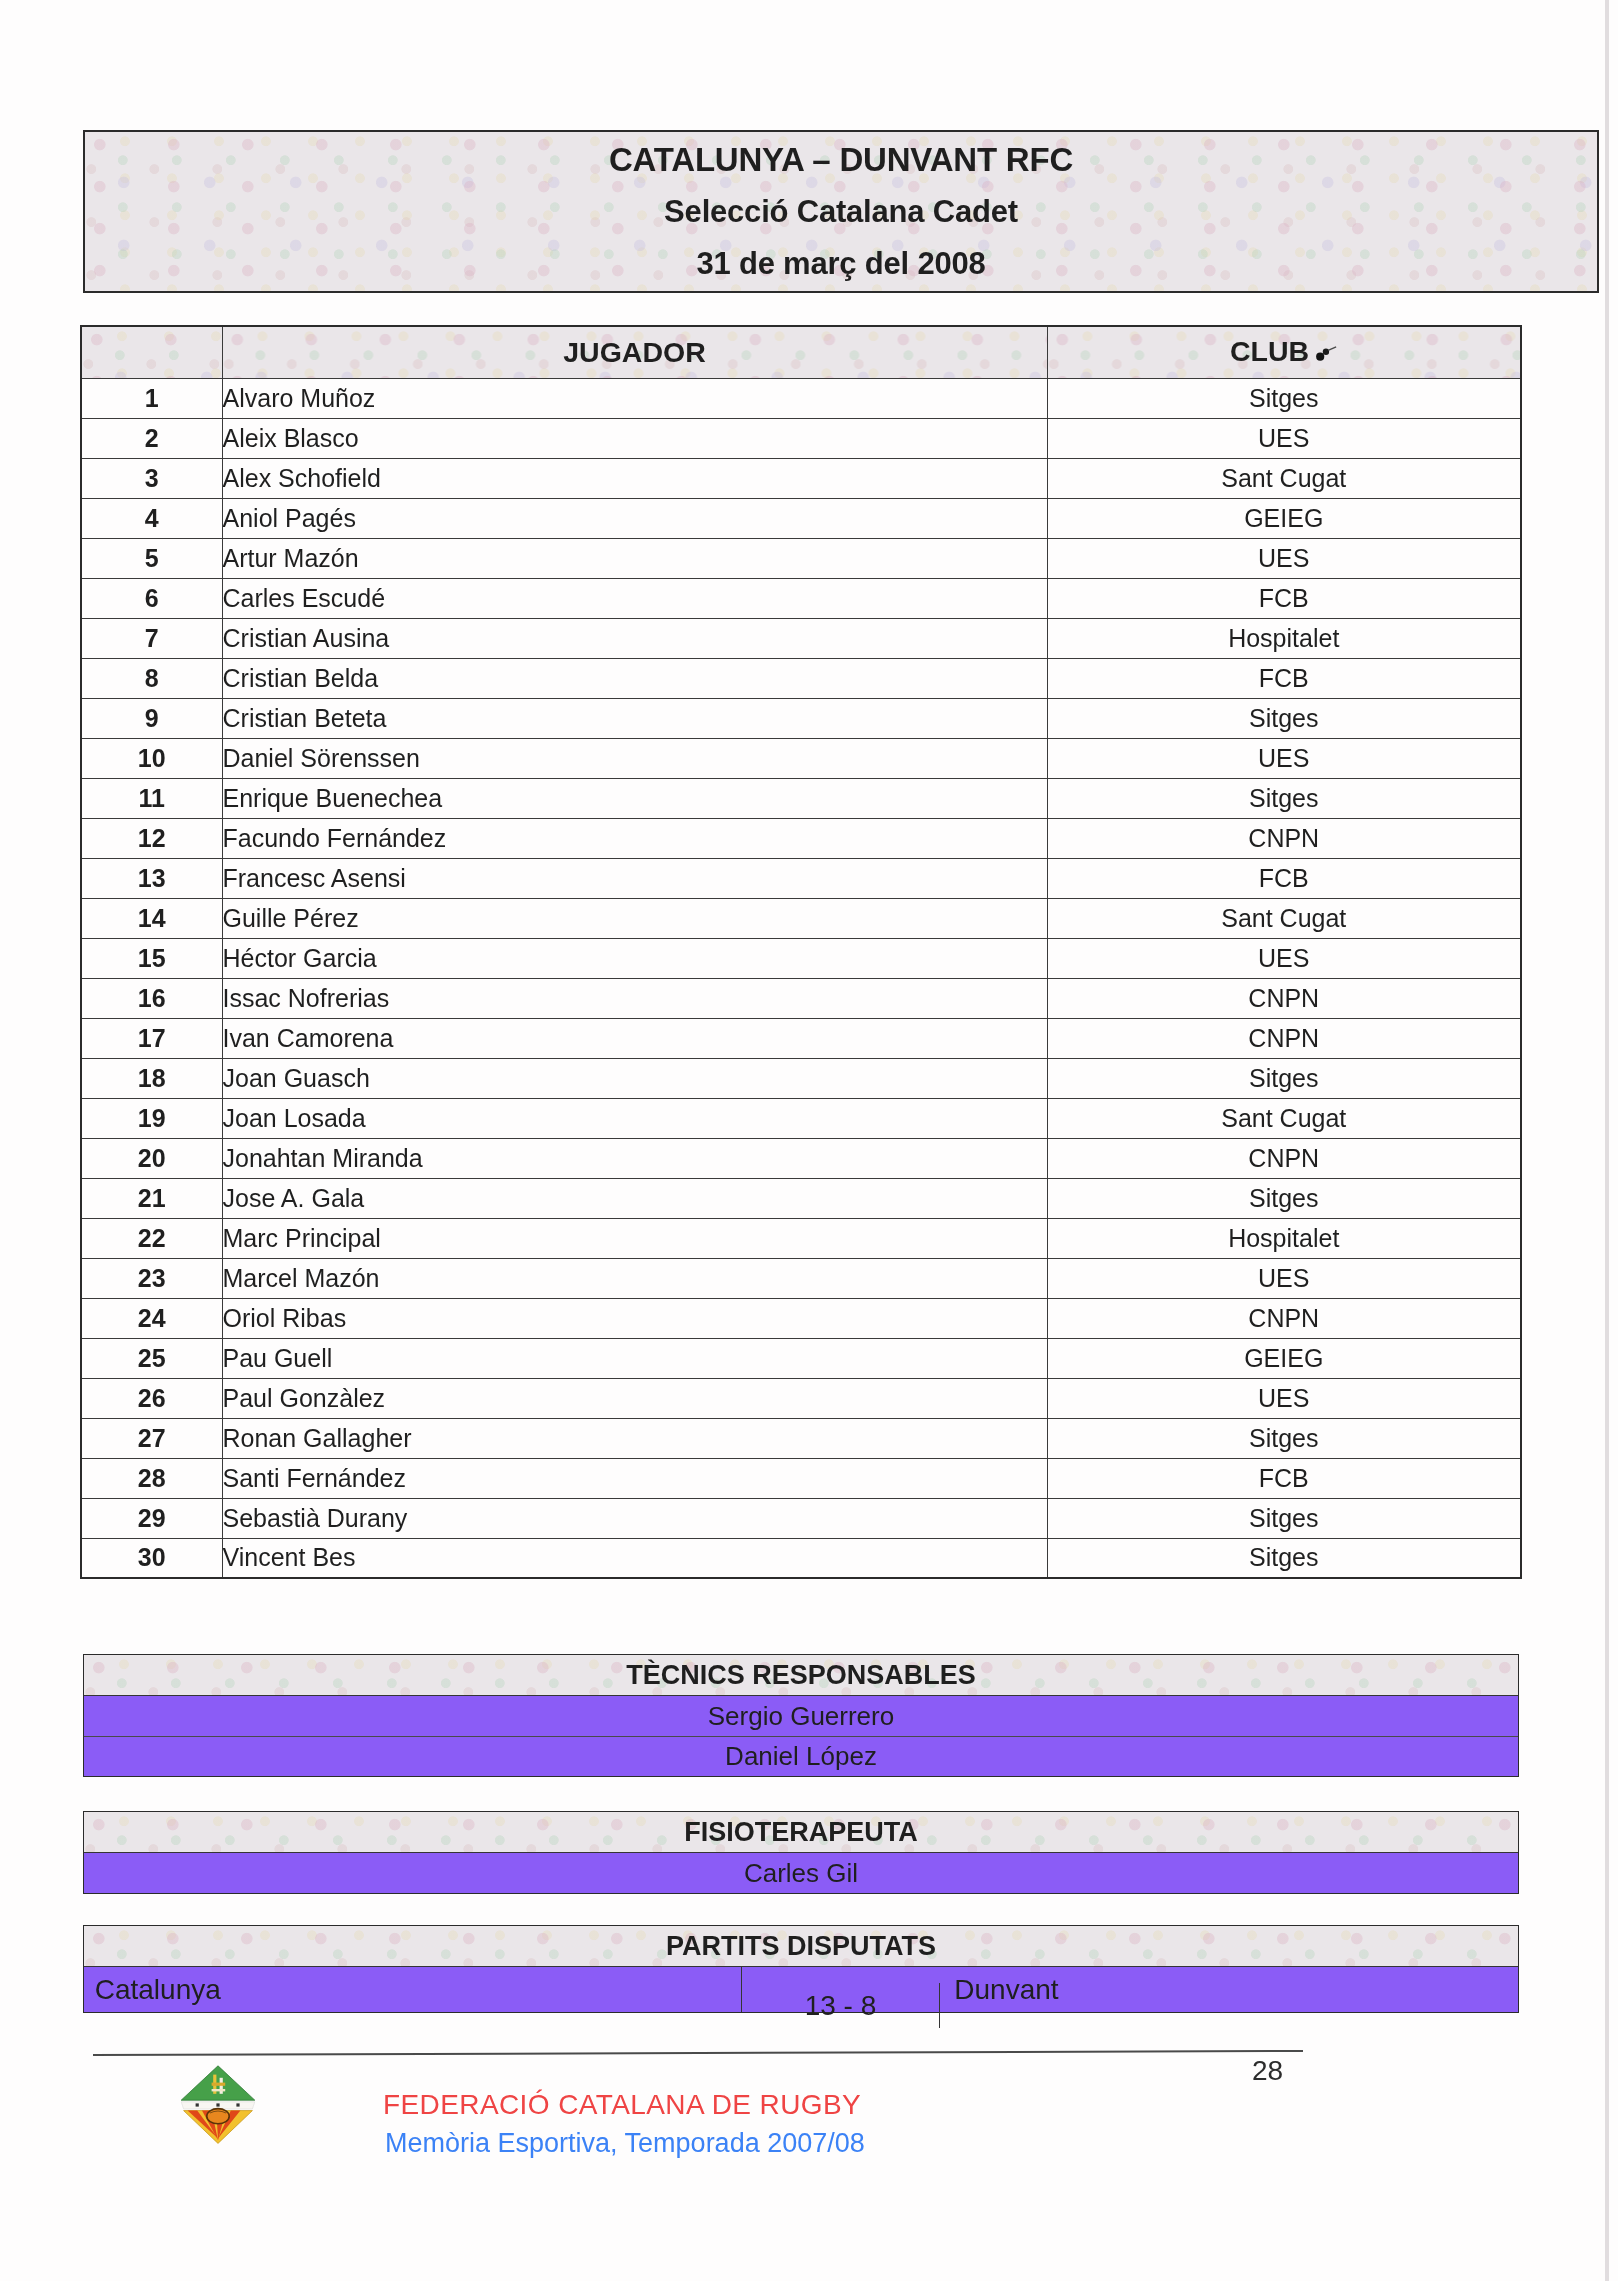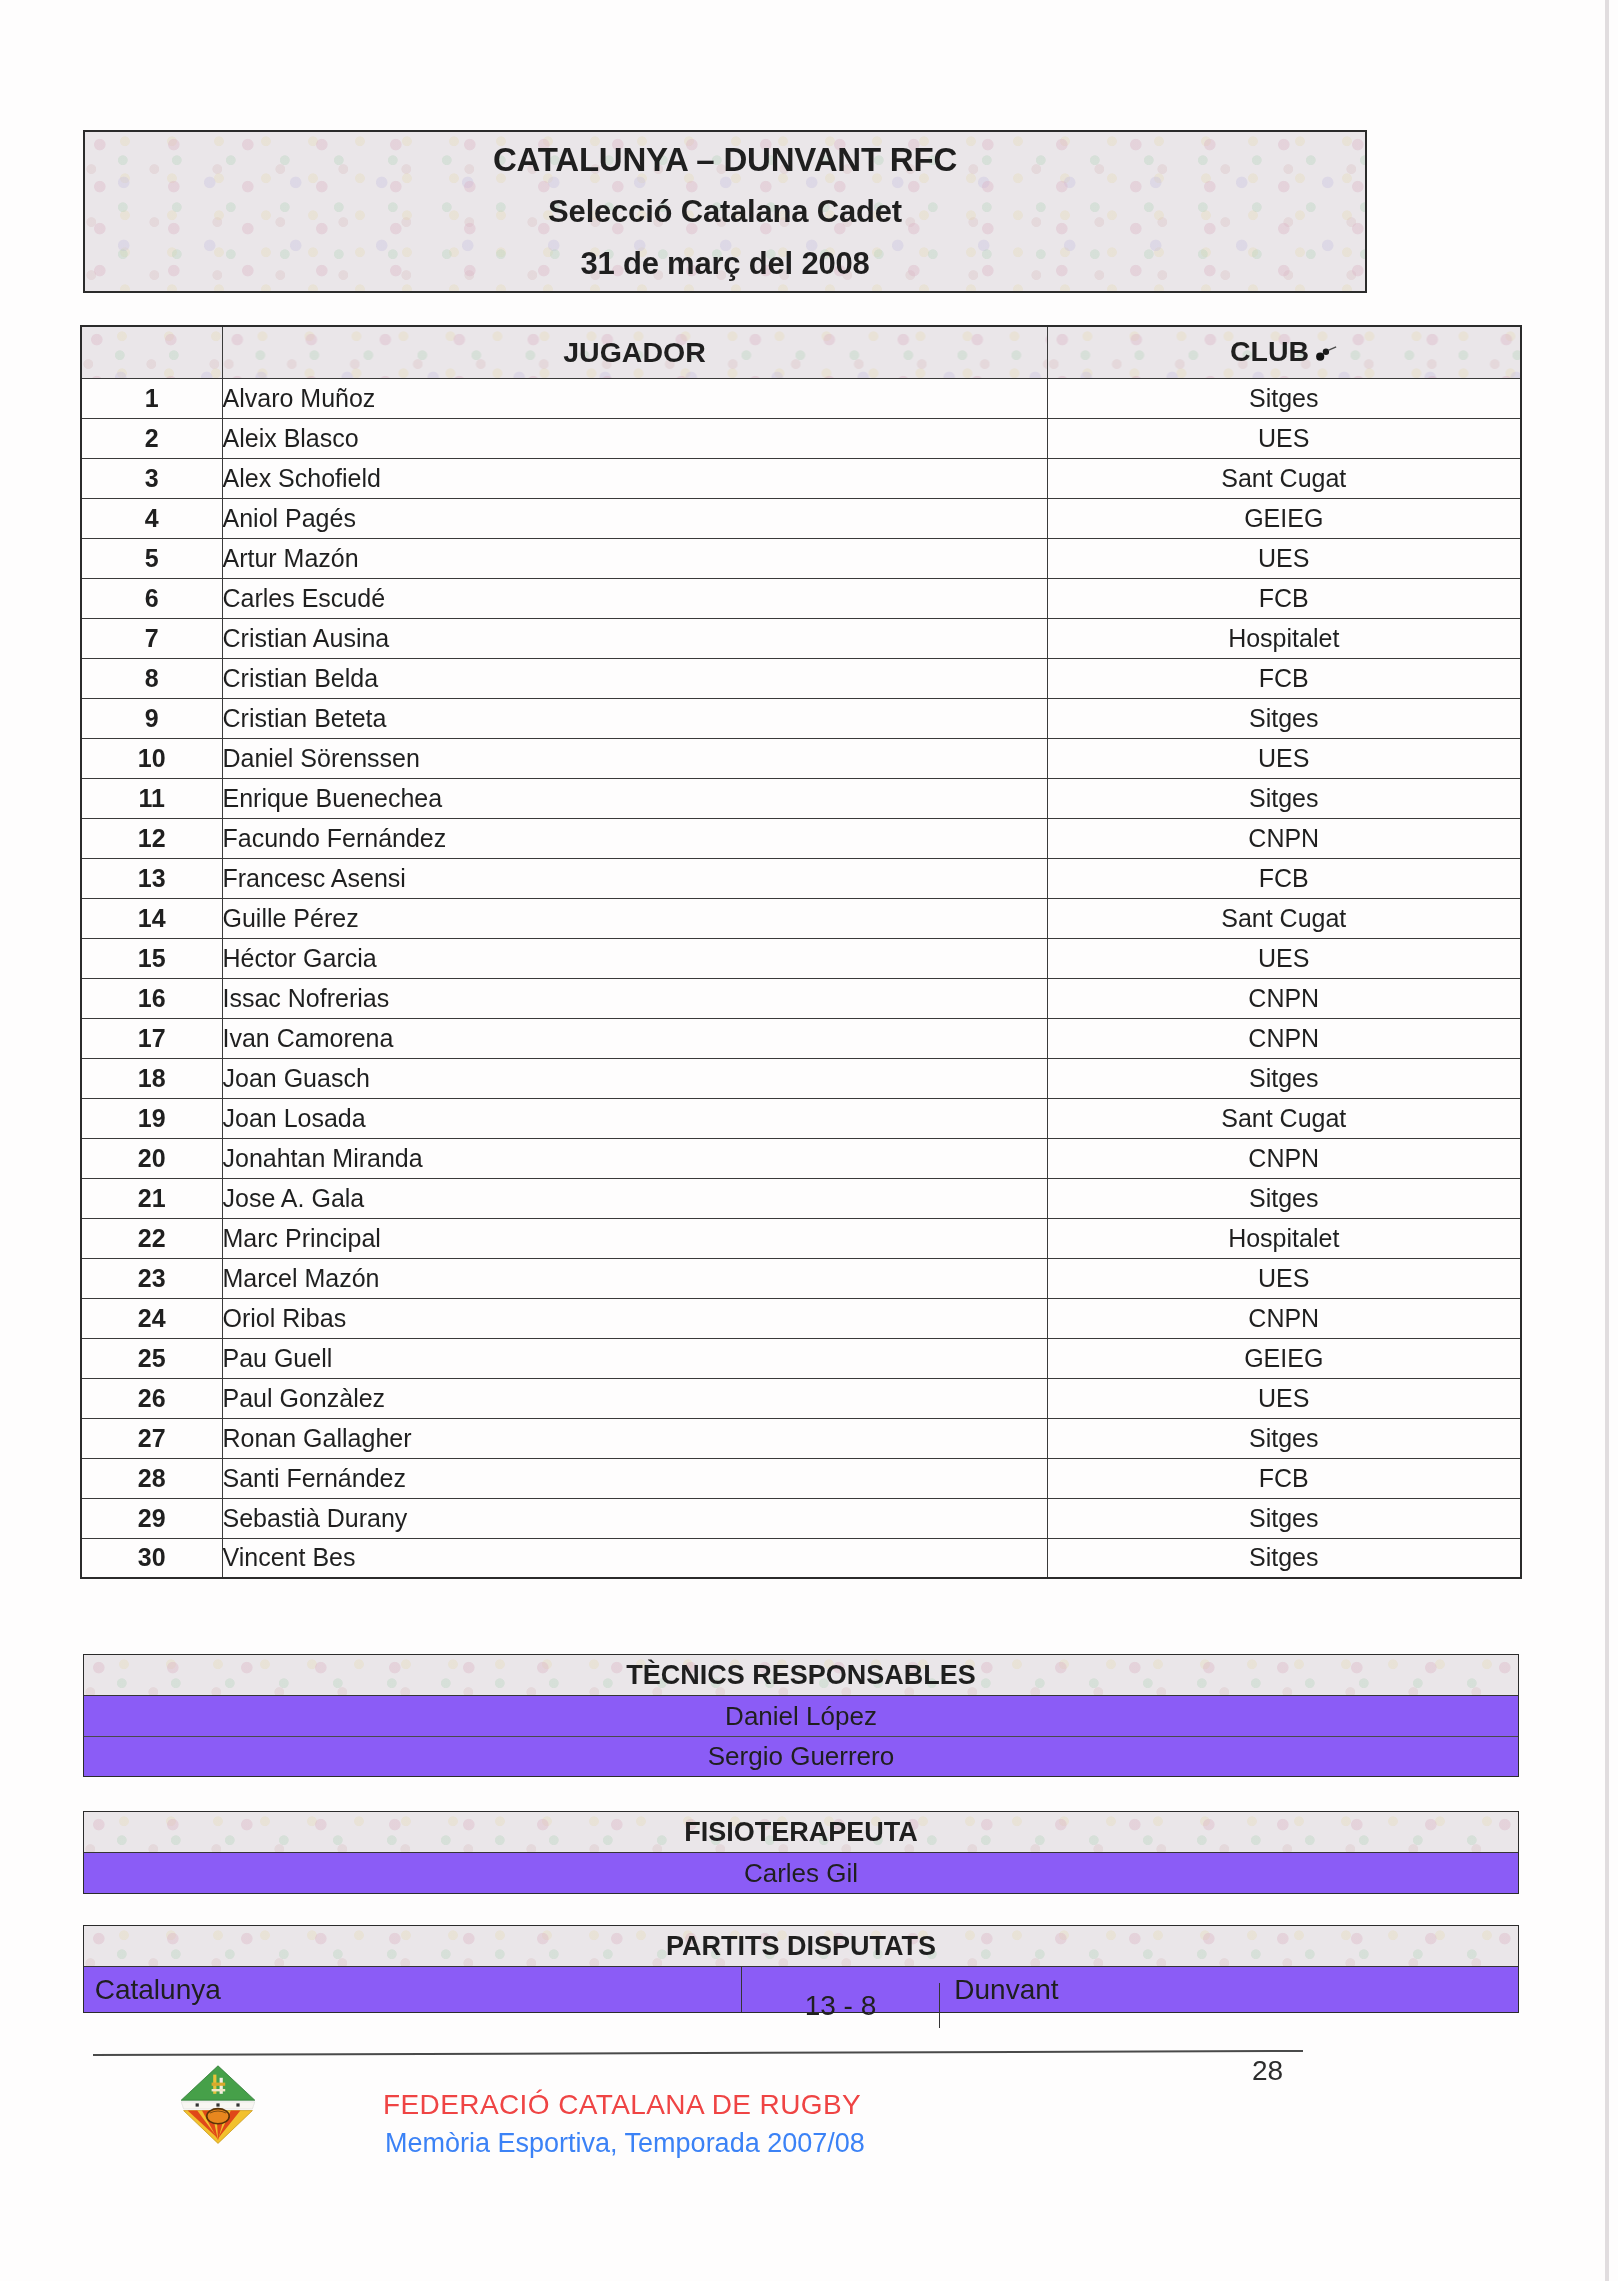--- a/index.html
+++ b/index.html
@@ -13,21 +13,21 @@
     background-image:
       radial-gradient(circle at 20% 30%, rgba(219,178,196,.38) 0 5.3px, transparent 6.2px),
       radial-gradient(circle at 70% 60%, rgba(178,210,184,.34) 0 4.5px, transparent 5.3px),
       radial-gradient(circle at 45% 80%, rgba(196,188,222,.34) 0 5.3px, transparent 6.2px),
       radial-gradient(circle at 85% 25%, rgba(230,216,172,.30) 0 4.5px, transparent 5.3px),
       radial-gradient(circle at 10% 70%, rgba(216,184,186,.30) 0 4.5px, transparent 5.3px);
     background-size: 74px 42px, 54px 47px, 86px 63px, 47px 37px, 63px 53px;
   }
 
   .title-box{
-    position:absolute; left:83px; top:130px; width:1284px; height:163px;
+    position:absolute; left:83px; top:130px; width:1516px; height:163px;
     border:2.7px solid #2b2b2b; box-sizing:border-box;
     display:flex; flex-direction:column; justify-content:center; align-items:center;
     text-align:center; font-weight:bold; letter-spacing:-0.2px;
   }
   .title-line1{font-size:33px; line-height:52px;}
   .title-line2{font-size:31px; line-height:52px;}
   .title-line3{font-size:31px; line-height:52px;}
 
   table.roster{
     position:absolute; left:80px; top:325px; width:1440px;
@@ -260,22 +260,22 @@
         <tr>
           <td class="cell-number">30</td>
           <td class="cell-player">Vincent Bes</td>
           <td class="cell-club">Sitges</td>
         </tr>
       </tbody>
   </table>
 
   <div class="section" id="tecnics-box">
     <div class="section-header mottle">TÈCNICS RESPONSABLES</div>
+    <div class="section-row">Sergio Guerrero</div>
     <div class="section-row">Daniel López</div>
-    <div class="section-row">Sergio Guerrero</div>
   </div>
 
   <div class="section" id="fisio-box">
     <div class="section-header mottle">FISIOTERAPEUTA</div>
     <div class="section-row">Carles Gil</div>
   </div>
 
   <div class="section" id="partits-box">
     <div class="section-header mottle">PARTITS DISPUTATS</div>
     <div class="partits-row">

